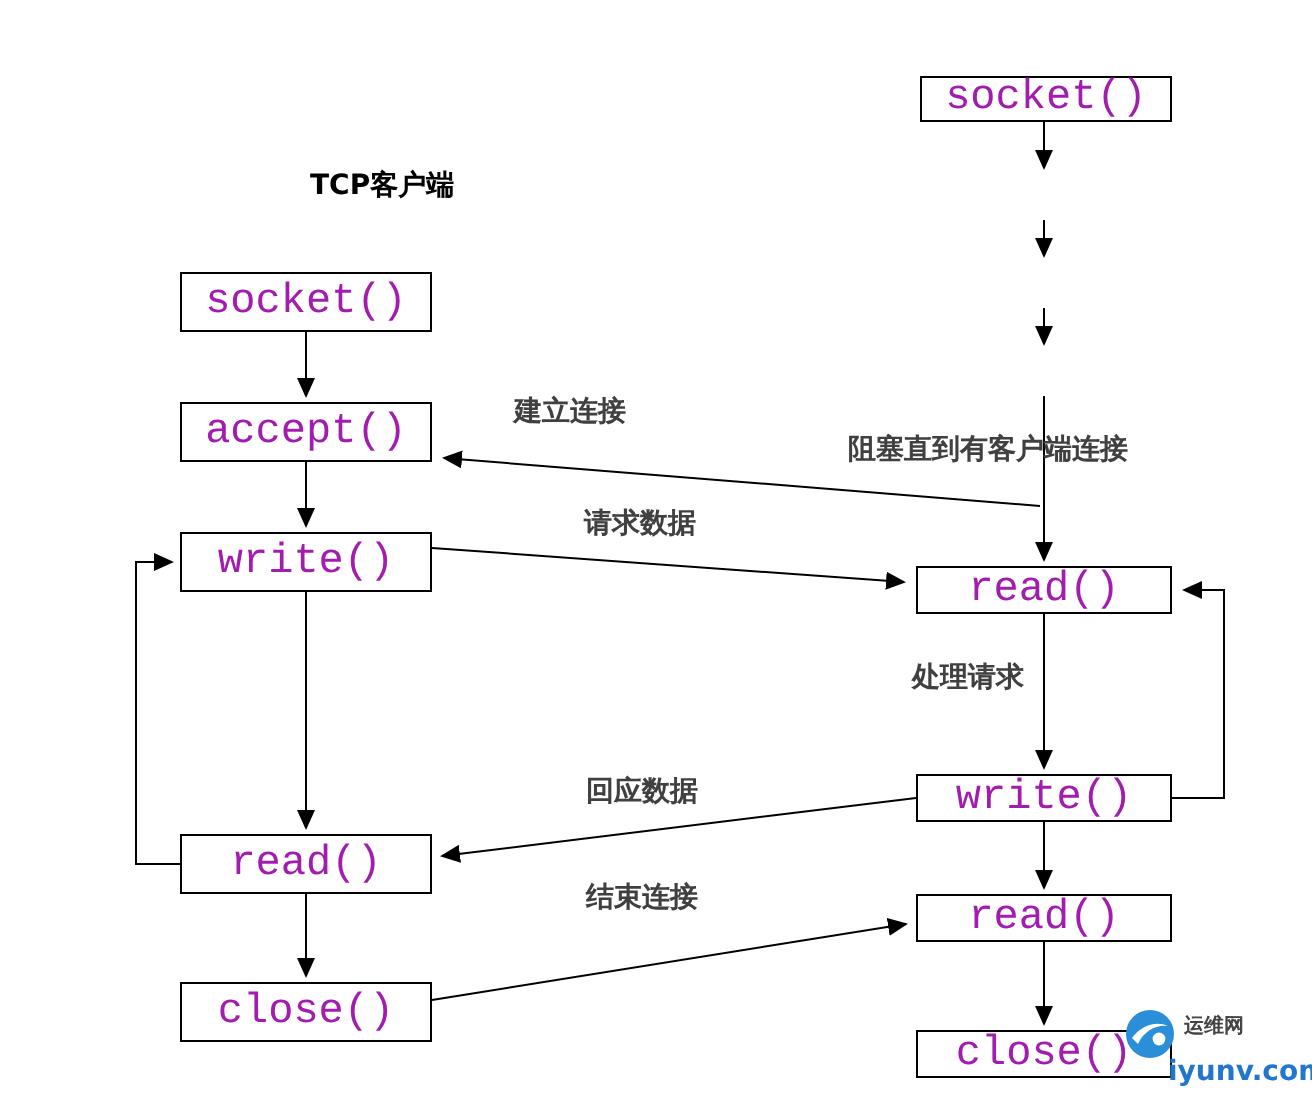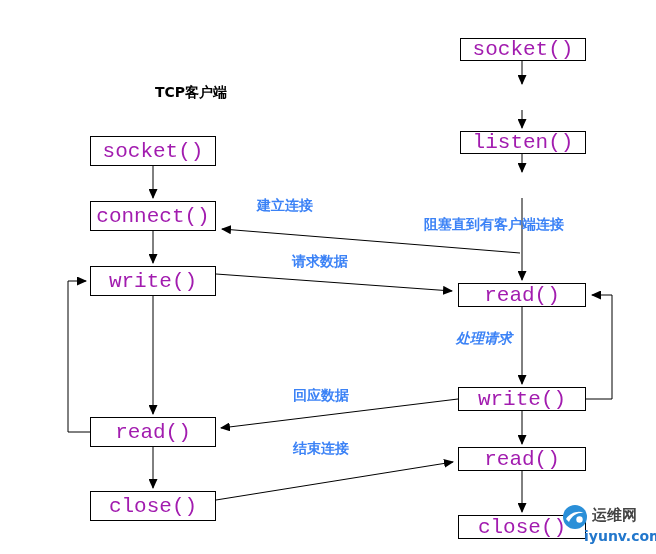--- a/index.html
+++ b/index.html
@@ -22,32 +22,32 @@
     box-sizing:border-box;
   }
   .col-title{
     position:absolute;
     font-size:14px;font-weight:bold;color:#000;
     white-space:nowrap;
     font-family:"DejaVu Sans","Liberation Sans",sans-serif;
   }
   .edge-label{
     position:absolute;
-    font-size:14px;font-weight:bold;color:#3b82f6;
+    font-size:14px;font-weight:bold;color:#404040;
     white-space:nowrap;
     font-family:"DejaVu Sans","Liberation Sans",sans-serif;
   }
   .watermark{
     position:absolute;right:2px;bottom:6px;
     width:92px;height:46px;
   }
   .wm-logo{position:absolute;left:0;top:2px;width:26px;height:26px;}
   .wm-name{
     position:absolute;left:30px;top:4px;
-    font-size:15px;font-weight:bold;color:#444;
+    font-size:10px;font-weight:bold;color:#444;
     font-family:"DejaVu Sans",sans-serif;white-space:nowrap;
   }
   .wm-url{
     position:absolute;left:22px;top:26px;
     font-size:14px;font-weight:bold;color:#2277cc;
     font-family:"DejaVu Sans",sans-serif;white-space:nowrap;
   }
 </style>
 </head>
 <body>
@@ -79,36 +79,35 @@
     <line x1="458" y1="399" x2="221" y2="428" stroke="#000" marker-end="url(#arrow)"></line>
     <line x1="216" y1="500" x2="453" y2="462" stroke="#000" marker-end="url(#arrow)"></line>
 
     <path d="M90,432 L68,432 L68,281 L86,281" fill="none" stroke="#000" marker-end="url(#arrow)"></path>
     <path d="M586,399 L612,399 L612,295 L592,295" fill="none" stroke="#000" marker-end="url(#arrow)"></path>
   </svg>
 
   <div class="col-title" style="left:118px;top:84px;margin-left:37px;">TCP客户端</div>
 
   <div class="box" style="left:460px;top:38px;width:126px;height:23px;">socket()</div>
-  <div class="box" style="left:460px;top:131px;width:126px;height:23px;">listen()</div>
   <div class="box" style="left:458px;top:283px;width:128px;height:24px;">read()</div>
   <div class="box" style="left:458px;top:387px;width:128px;height:24px;">write()</div>
   <div class="box" style="left:458px;top:447px;width:128px;height:24px;">read()</div>
   <div class="box" style="left:458px;top:515px;width:128px;height:24px;">close()</div>
 
   <div class="box" style="left:90px;top:136px;width:126px;height:30px;">socket()</div>
-  <div class="box" style="left:90px;top:201px;width:126px;height:30px;">connect()</div>
+  <div class="box" style="left:90px;top:201px;width:126px;height:30px;">accept()</div>
   <div class="box" style="left:90px;top:266px;width:126px;height:30px;">write()</div>
   <div class="box" style="left:90px;top:417px;width:126px;height:30px;">read()</div>
   <div class="box" style="left:90px;top:491px;width:126px;height:30px;">close()</div>
 
   <div class="edge-label" style="left:257px;top:197px;">建立连接</div>
   <div class="edge-label" style="left:424px;top:216px;">阻塞直到有客户端连接</div>
   <div class="edge-label" style="left:281px;top:253px;margin-left:11px;">请求数据</div>
-  <div class="edge-label" style="left:456px;top:330px;font-style:italic;">处理请求</div>
+  <div class="edge-label" style="left:456px;top:330px;">处理请求</div>
   <div class="edge-label" style="left:293px;top:387px;">回应数据</div>
   <div class="edge-label" style="left:293px;top:440px;text-align:center;">结束连接</div>
 
   <div class="watermark">
     <svg class="wm-logo" viewBox="0 0 26 26" xmlns="http://www.w3.org/2000/svg">
       <circle cx="13" cy="13" r="12" fill="#2a8fd8"></circle>
       <path d="M4,15 C8,9 16,6 22,9 C17,8 10,11 7,18 Z" fill="#ffffff"></path>
       <circle cx="17.5" cy="15.5" r="3.2" fill="#ffffff"></circle>
     </svg>
     <span class="wm-name">运维网</span>

